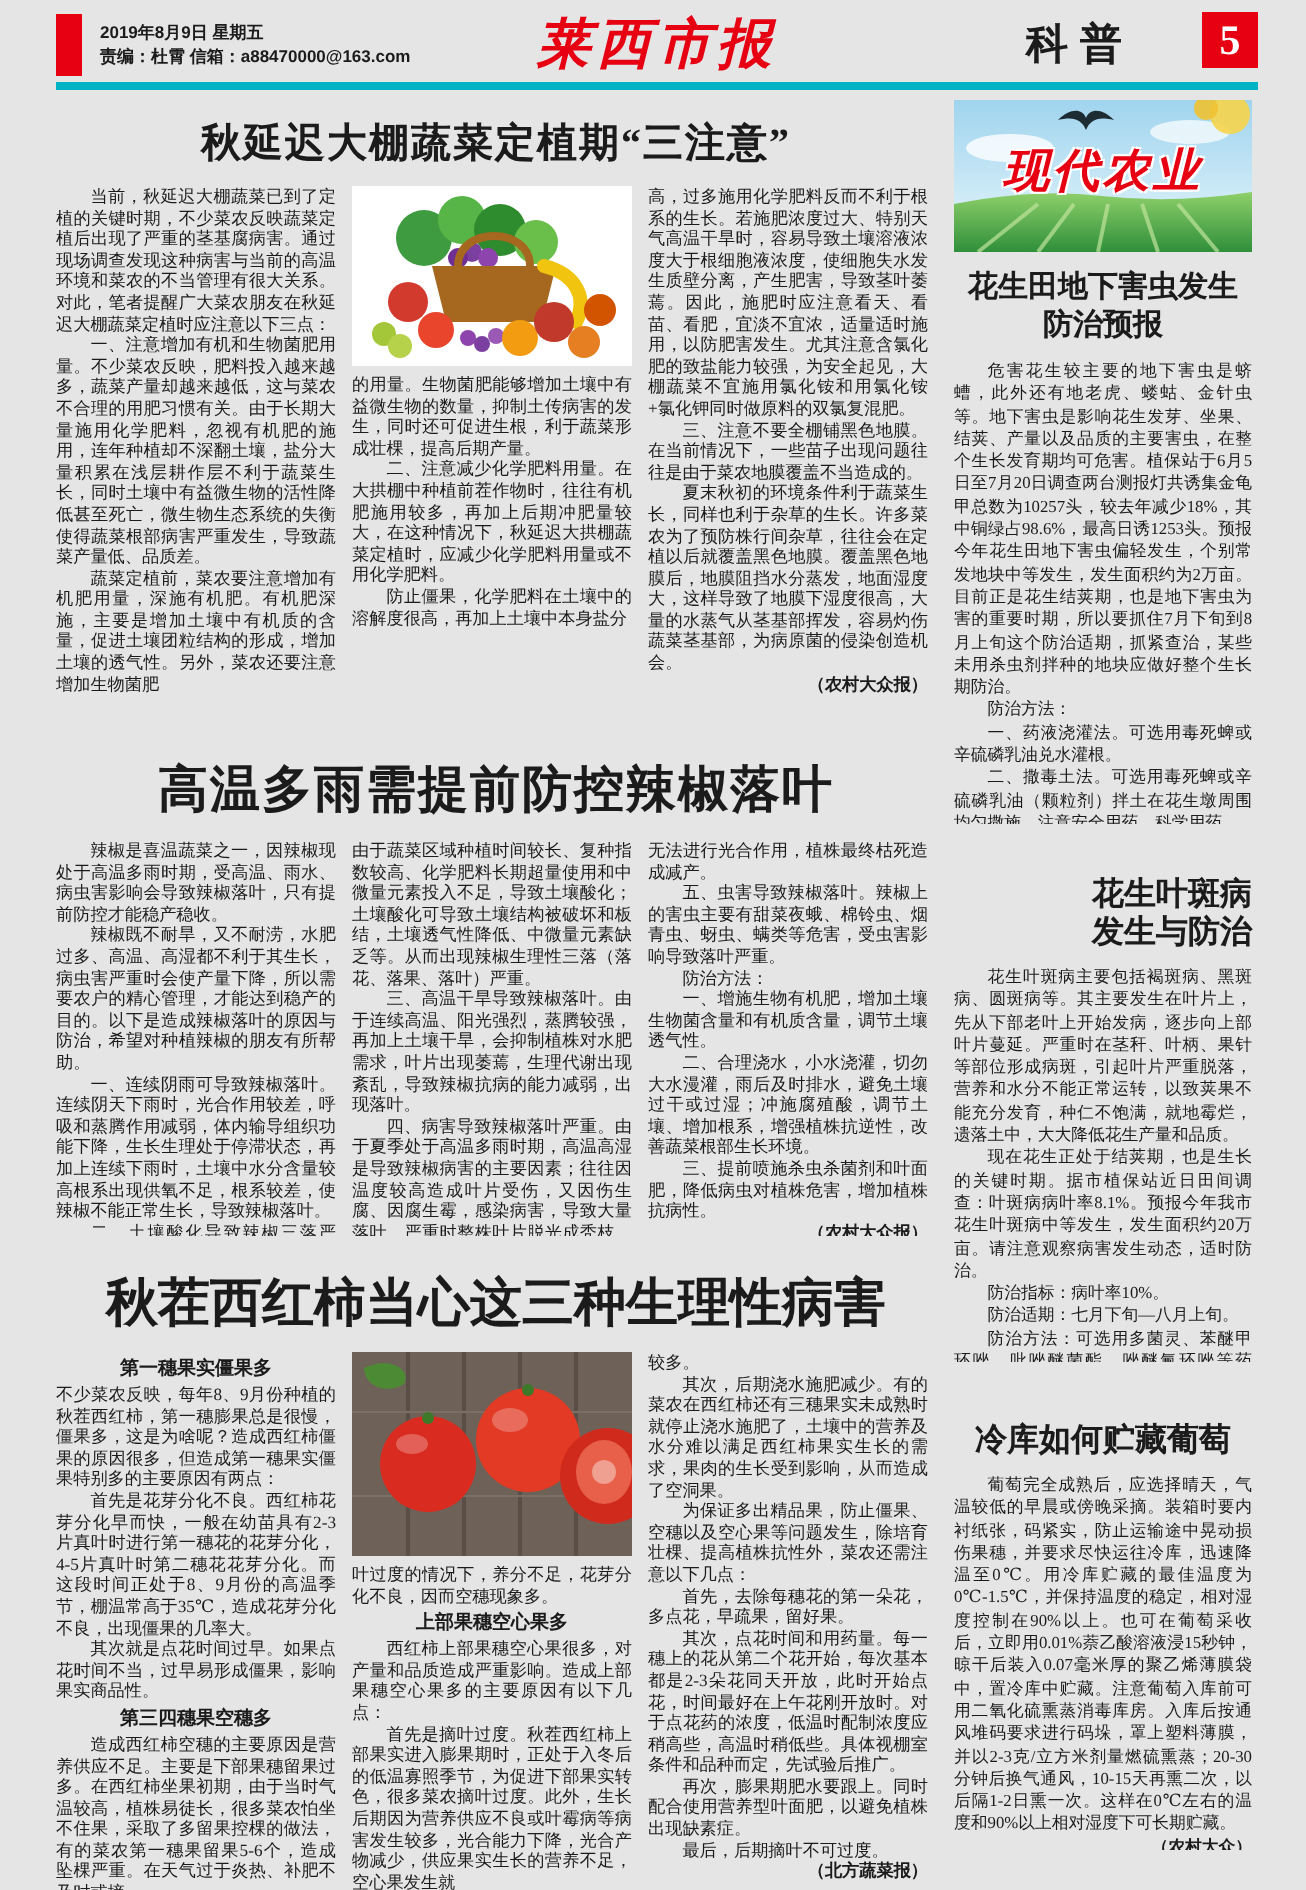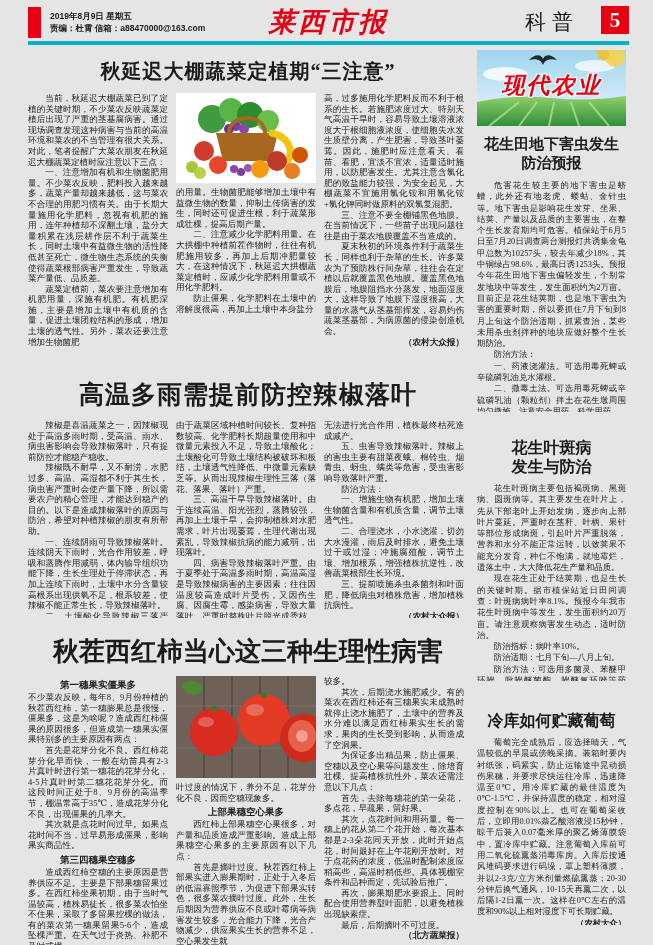--- a/index.html
+++ b/index.html
@@ -8,22 +8,22 @@
   .page{ position:relative; width:653px; height:945px; margin:0 auto; background:#e5e5e5;
          font-family:"Liberation Serif","DejaVu Serif",serif; color:var(--ink); overflow:hidden; }
 
   
   .header{ position:absolute; left:28px; top:6px; right:24px; height:34px; }
   .red-bar{ position:absolute; left:0; top:1px; width:13px; height:31px; background:var(--red); }
   .date-block{ position:absolute; left:22px; top:4px; font-family:"Liberation Sans",sans-serif;
                font-size:8.5px; font-weight:bold; line-height:12px; white-space:nowrap; }
   .masthead{ position:absolute; left:50%; transform:translateX(-50%); top:-2px;
              font-size:27px; font-weight:900; font-style:italic; color:var(--red); letter-spacing:3px; white-space:nowrap; }
-  .section-label{ position:absolute; right:50px; top:2px; font-family:"Liberation Sans",sans-serif;
-                  font-size:21px; font-weight:400; letter-spacing:6px; white-space:nowrap; }
+  .section-label{ position:absolute; right:62px; top:2px; font-family:"Liberation Sans",sans-serif;
+                  font-size:21px; font-weight:700; letter-spacing:6px; white-space:nowrap; }
   .page-num{ position:absolute; right:0; top:0; width:28px; height:28px; background:var(--red);
              color:#fff; font-size:21px; font-weight:bold; text-align:center; line-height:28px; }
   .rule{ position:absolute; left:28px; right:24px; top:41px; height:4px;
          border-top:1px solid var(--teal); border-bottom:3px solid var(--teal); }
 
   
   .main{ position:absolute; left:28px; top:50px; width:440px; }
   .headline{ text-align:center; font-weight:900; margin:0; white-space:nowrap; }
   .h1{ font-size:20px; letter-spacing:1px; margin:8px 0 8px; }
   .h2{ font-size:25px; letter-spacing:1px; margin:25px 0 9px; }
@@ -45,21 +45,21 @@
   .photo svg{ display:block; }
 
   
   .sidebar{ position:absolute; left:477px; top:50px; width:149px; }
   .banner{ position:relative; width:149px; height:76px; overflow:hidden; }
   .banner-title{ position:absolute; left:0; right:0; top:20px; text-align:center;
                  font-size:23px; font-weight:900; font-style:italic; color:var(--red); letter-spacing:2px;
                  text-shadow:-1px -1px 0 #fff, 1px -1px 0 #fff, -1px 1px 0 #fff, 1px 1px 0 #fff; }
   .sb-title{ text-align:center; font-weight:900; margin:0; line-height:19px; }
   .sb-title.t1{ font-size:15px; margin-top:9px; }
-  .sb-title.t2{ font-size:16px; margin-top:26px; }
+  .sb-title.t2{ font-size:16px; margin-top:26px;text-align:right; }
   .sb-title.t3{ font-size:16px; margin-top:30px; }
   .sb-body{ margin-top:7px; overflow:hidden; }
   .sb-body .bp{ font-size:8.4px; line-height:11.3px; }
   .s1-body{ height:232px; }
   .s2-body{ height:198px; }
   .s3-body{ height:188px; }
 </style>
 </head>
 <body>
 

